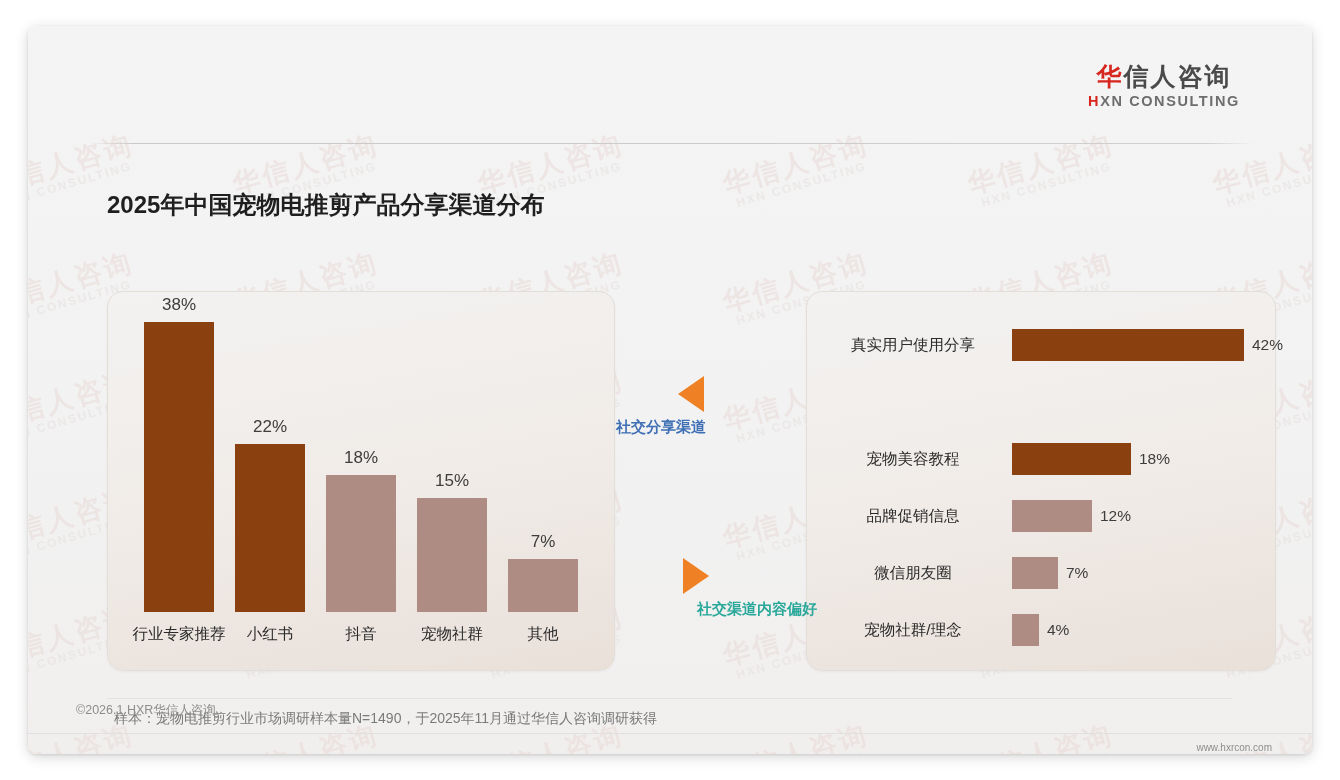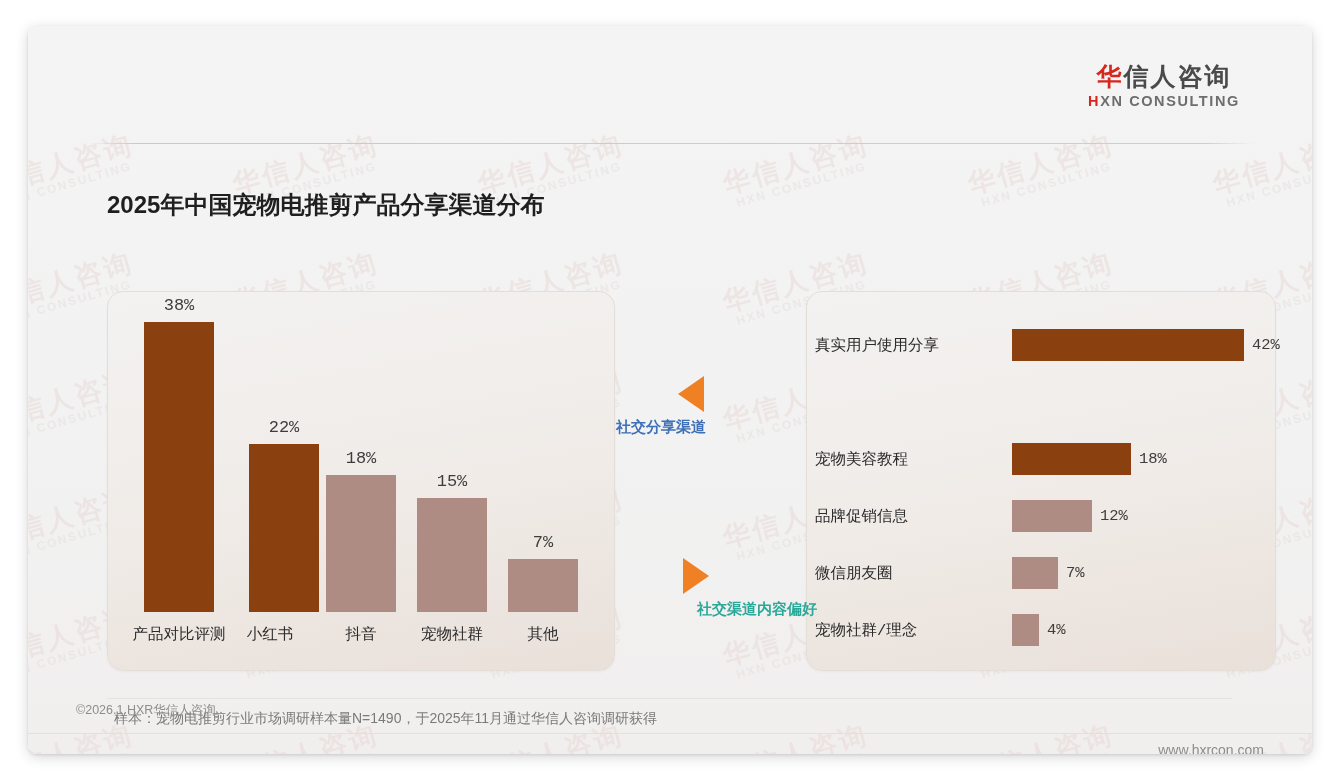--- a/index.html
+++ b/index.html
@@ -79,21 +79,20 @@
   #title-left  { left: 79px;  top: 163px; }
   #title-right { left: 665px; top: 163px; }
 
   
   .panel {
     position: absolute; z-index: 4;
     background: linear-gradient(170deg, #f3f2f1 0%, #f0ebe7 55%, #e9e0d9 100%);
     border: 1px solid #e4ded9;
     border-radius: 16px;
     box-shadow: 0 1px 3px rgba(0,0,0,0.04);
-    font-family: Liberation Mono, monospace;
   }
   #panel-left  { left: 79px;  top: 265px; width: 508px; height: 380px; }
   #panel-right { left: 778px; top: 265px; width: 470px; height: 380px; }
 
   
   .vbar-chart {
     position: absolute; left: 0; top: 0; right: 0; bottom: 0;
   }
   .vcol {
     position: absolute; bottom: 58px;
@@ -116,22 +115,22 @@
     white-space: nowrap;
   }
 
   
   .hrow {
     position: absolute; left: 0; right: 0;
     height: 34px;
     display: flex; align-items: center;
   }
   .hrow .hcat {
-    position: absolute; left: 8px; width: 180px;
-    text-align: left;
+    position: absolute; left: 16px; width: 180px;
+    text-align: center;
     font-size: 15.5px; color: #2b2b2b;
     white-space: nowrap;
   }
   .hrow .hbar {
     position: absolute; left: 205px;
     height: 32px;
     background: #8b400f;
   }
   .hrow.light .hbar { background: #ae8c84; }
   .hrow .hpct {
@@ -174,22 +173,22 @@
   }
   .footer-rule {
     position: absolute; left: 0; top: 707px; width: 100%; height: 1px;
     background: #e0e0e0; z-index: 5;
   }
   .footer-left {
     position: absolute; left: 48px; top: 676px; z-index: 5;
     font-size: 12.5px; color: #8d8d8d; white-space: nowrap;
   }
   .footer-right {
-    position: absolute; right: 48px; top: 716px; z-index: 5;
-    font-size: 14px; color: #8d8d8d; white-space: nowrap;
+    position: absolute; right: 40px; top: 716px; z-index: 5;
+    font-size: 10px; color: #8d8d8d; white-space: nowrap;
   }
 </style>
 </head>
 <body>
 
 <div id="slide">
 
   <div class="wm-layer" id="wm-layer">
       <div class="wm" style="left: -40px; top: 125px;">
         <div class="wm-cn">华信人咨询</div>
@@ -346,22 +345,22 @@
   </div>
 
   <div class="chart-title" id="title-left">2025年中国宠物电推剪产品分享渠道分布</div>
 
   <div class="panel" id="panel-left">
     <div class="vbar-chart" id="vbar-chart">
         <div class="vcol" style="left: 36px;">
           <div class="vlabel-pct">38%</div>
           <div class="vbar" style="height: 290px; background: rgb(139, 64, 15);"></div>
         </div>
-        <div class="vcat" style="left: 6px;">产品对比评测</div>
-        <div class="vcol" style="left: 141px; text-align: right;">
+        <div class="vcat" style="left: 6px;">行业专家推荐</div>
+        <div class="vcol" style="left: 127px; text-align: right;">
           <div class="vlabel-pct">22%</div>
           <div class="vbar" style="height: 168px; background: rgb(139, 64, 15);"></div>
         </div>
         <div class="vcat" style="left: 97px;">小红书</div>
         <div class="vcol light" style="left: 218px;">
           <div class="vlabel-pct">18%</div>
           <div class="vbar" style="height: 137px; background: rgb(174, 140, 132);"></div>
         </div>
         <div class="vcat" style="left: 188px;">抖音</div>
         <div class="vcol light" style="left: 309px; justify-content: flex-end;">

